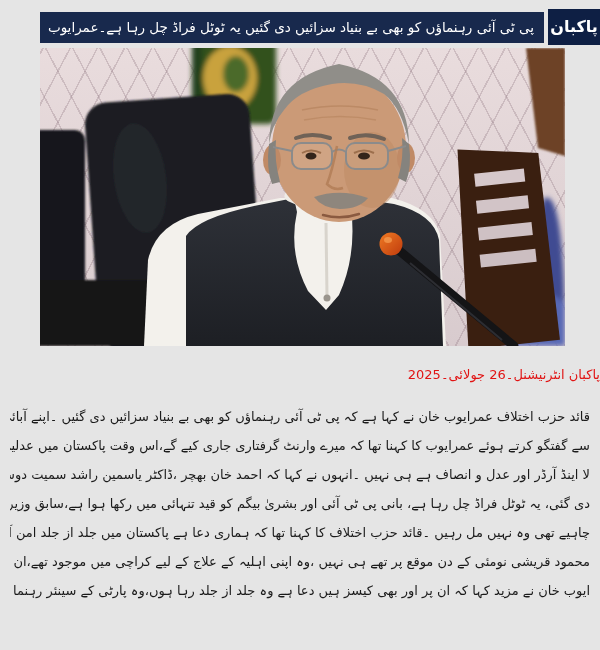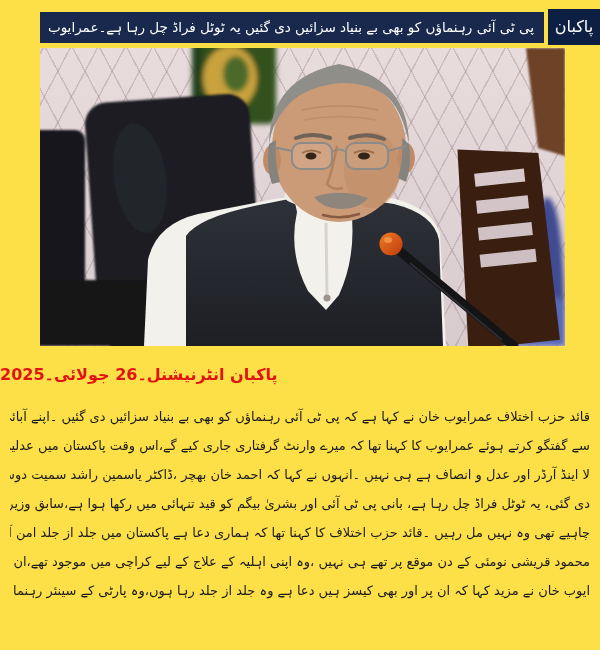--- a/index.html
+++ b/index.html
@@ -1,49 +1,49 @@
 <!DOCTYPE html>
 <html lang="ur" style="--navy: #18294d; --navy-dark: #0e1f44; --red: #e11414; --ink: #1b1b1b;"><head>
 <meta charset="utf-8">
 <style>
   :root{
     --navy:#18294d; --navy-dark:#0e1f44; --red:#e11414; --ink:#1b1b1b;
   }
   html,body{margin:0;padding:0;background:#fff;}
   .page{
-    position:relative; width:600px; height:650px; background:#fde047; overflow:hidden;
+    position:relative; width:600px; height:650px; background:#e5e5e5; overflow:hidden;
     font-family:"DejaVu Sans","Liberation Sans",sans-serif;
   }
   
   .headline-bar{
     position:absolute; left:40px; top:12px; width:504px; height:31px;
     background:var(--navy); color:#fff; direction:rtl; text-align:right;
     line-height:31px; font-size:13.5px; padding:0 10px; box-sizing:border-box;
     white-space:nowrap; overflow:hidden;
   }
   .logo-box{
     position:absolute; left:548px; top:9px; width:52px; height:36px;
     background:var(--navy-dark); color:#fff; direction:rtl; text-align:center;
-    line-height:36px; font-size:16px; font-weight:normal; overflow:hidden;
+    line-height:36px; font-size:16px; font-weight:bold; overflow:hidden;
   }
   
   .photo{
     position:absolute; left:40px; top:48px; width:525px; height:298px; margin:0;
     overflow:hidden;
     background:
       repeating-linear-gradient(62deg, rgba(148,124,134,0.32) 0 1.5px, rgba(0,0,0,0) 1.5px 24px),
       repeating-linear-gradient(-62deg, rgba(148,124,134,0.32) 0 1.5px, rgba(0,0,0,0) 1.5px 24px),
       linear-gradient(180deg,#e9dcdd,#d8cbce);
   }
   .photo svg{display:block; width:100%; height:100%;}
   
   .dateline{
     position:absolute; left:0; top:362px; width:600px; height:26px;
-    color:var(--red); font-weight:bold; font-size:16px; line-height:26px;
-    direction:rtl; text-align:left; white-space:nowrap;
+    color:var(--red); font-weight:normal; font-size:13px; line-height:26px;
+    direction:rtl; text-align:right; white-space:nowrap;
   }
   
   .article{
     position:absolute; left:10px; top:402px; width:580px;
     direction:rtl; color:var(--ink); font-size:13px;
   }
   .article .line{
     height:29px; line-height:29px; white-space:nowrap; overflow:hidden;
     text-align:justify; text-align-last:justify;
   }

